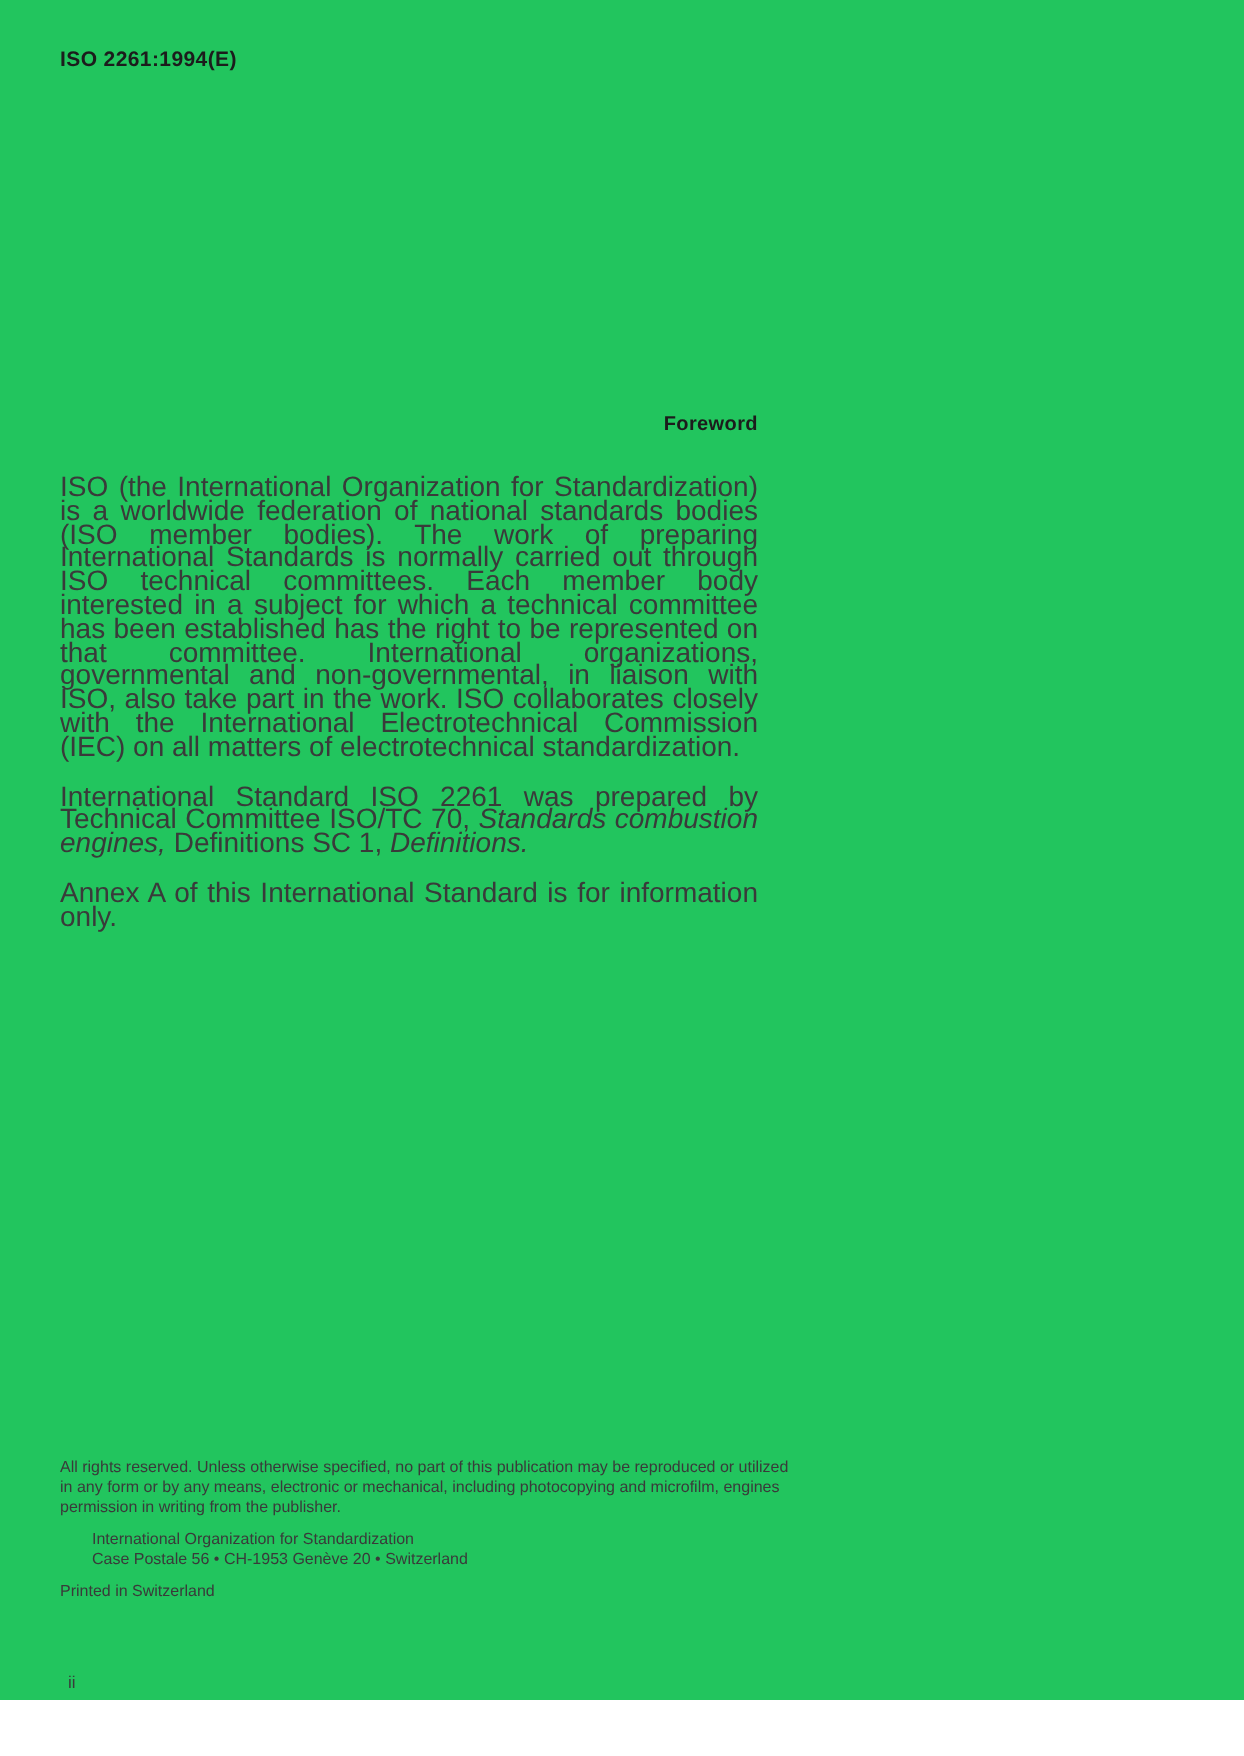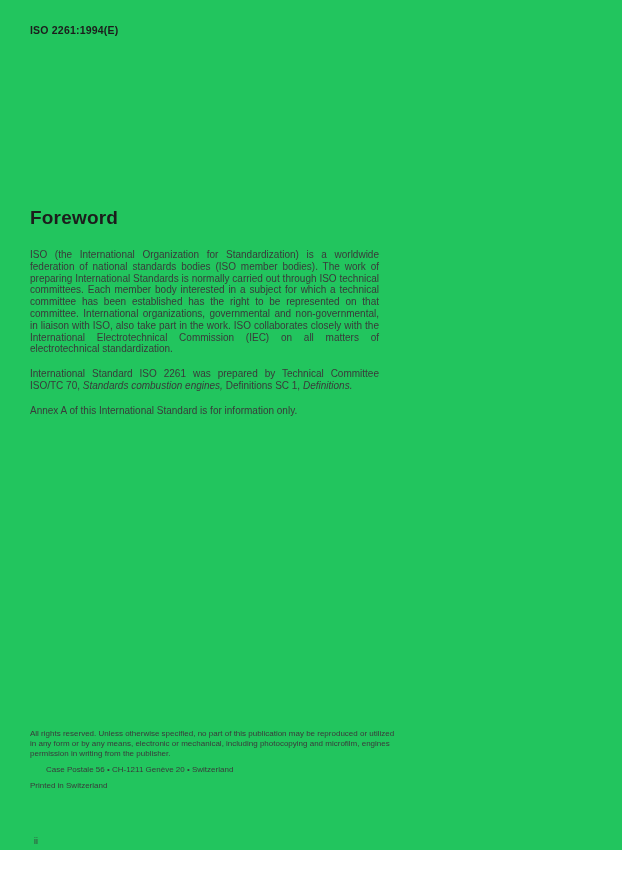--- a/index.html
+++ b/index.html
@@ -21,28 +21,29 @@
     letter-spacing: 0.2px;
     color: #1c1c1c;
   }
   .content {
     position: absolute;
     left: 30px;
     top: 207px;
     width: 349px;
   }
   .foreword-title {
-    font-size: 19px;
+    font-size: 10px;
     font-weight: bold;
     color: #1c1c1c;
     margin: 0 0 20px 0;
     letter-spacing: 0.2px;
+    text-align: right;
   }
   .content p {
-    font-size: 10px;
+    font-size: 14px;
     line-height: 11.8px;
     margin: 0 0 13px 0;
     text-align: justify;
     color: #3a3a3a;
   }
   .italic { font-style: italic; }
   .doc-footer {
     position: absolute;
     left: 30px;
     top: 729px;
@@ -92,20 +93,21 @@
 
     <p><span>International Standard ISO 2261 was prepared by Technical Committee ISO/TC 70, </span><span class="italic">Standards combustion engines,</span><span> Definitions SC 1, </span><span class="italic">Definitions.</span></p>
 
 
     <p>Annex A of this International Standard is for information only.</p>
   </div>
 
   <div class="doc-footer">
     <p class="rights-text">All rights reserved. Unless otherwise specified, no part of this publication may be reproduced or utilized in any form or by any means, electronic or mechanical, including photocopying and microfilm, engines permission in writing from the publisher.</p>
     <div class="publisher-block">
-      <div>Case Postale 56 • CH-1211 Genève 20 • Switzerland</div>
+      <div>International Organization for Standardization</div>
+      <div>Case Postale 56 • CH-1953 Genève 20 • Switzerland</div>
     </div>
     <p class="printed-line">Printed in Switzerland</p>
   </div>
 
   <div class="page-number">ii</div>
 
 </div>
 
 </body></html>

